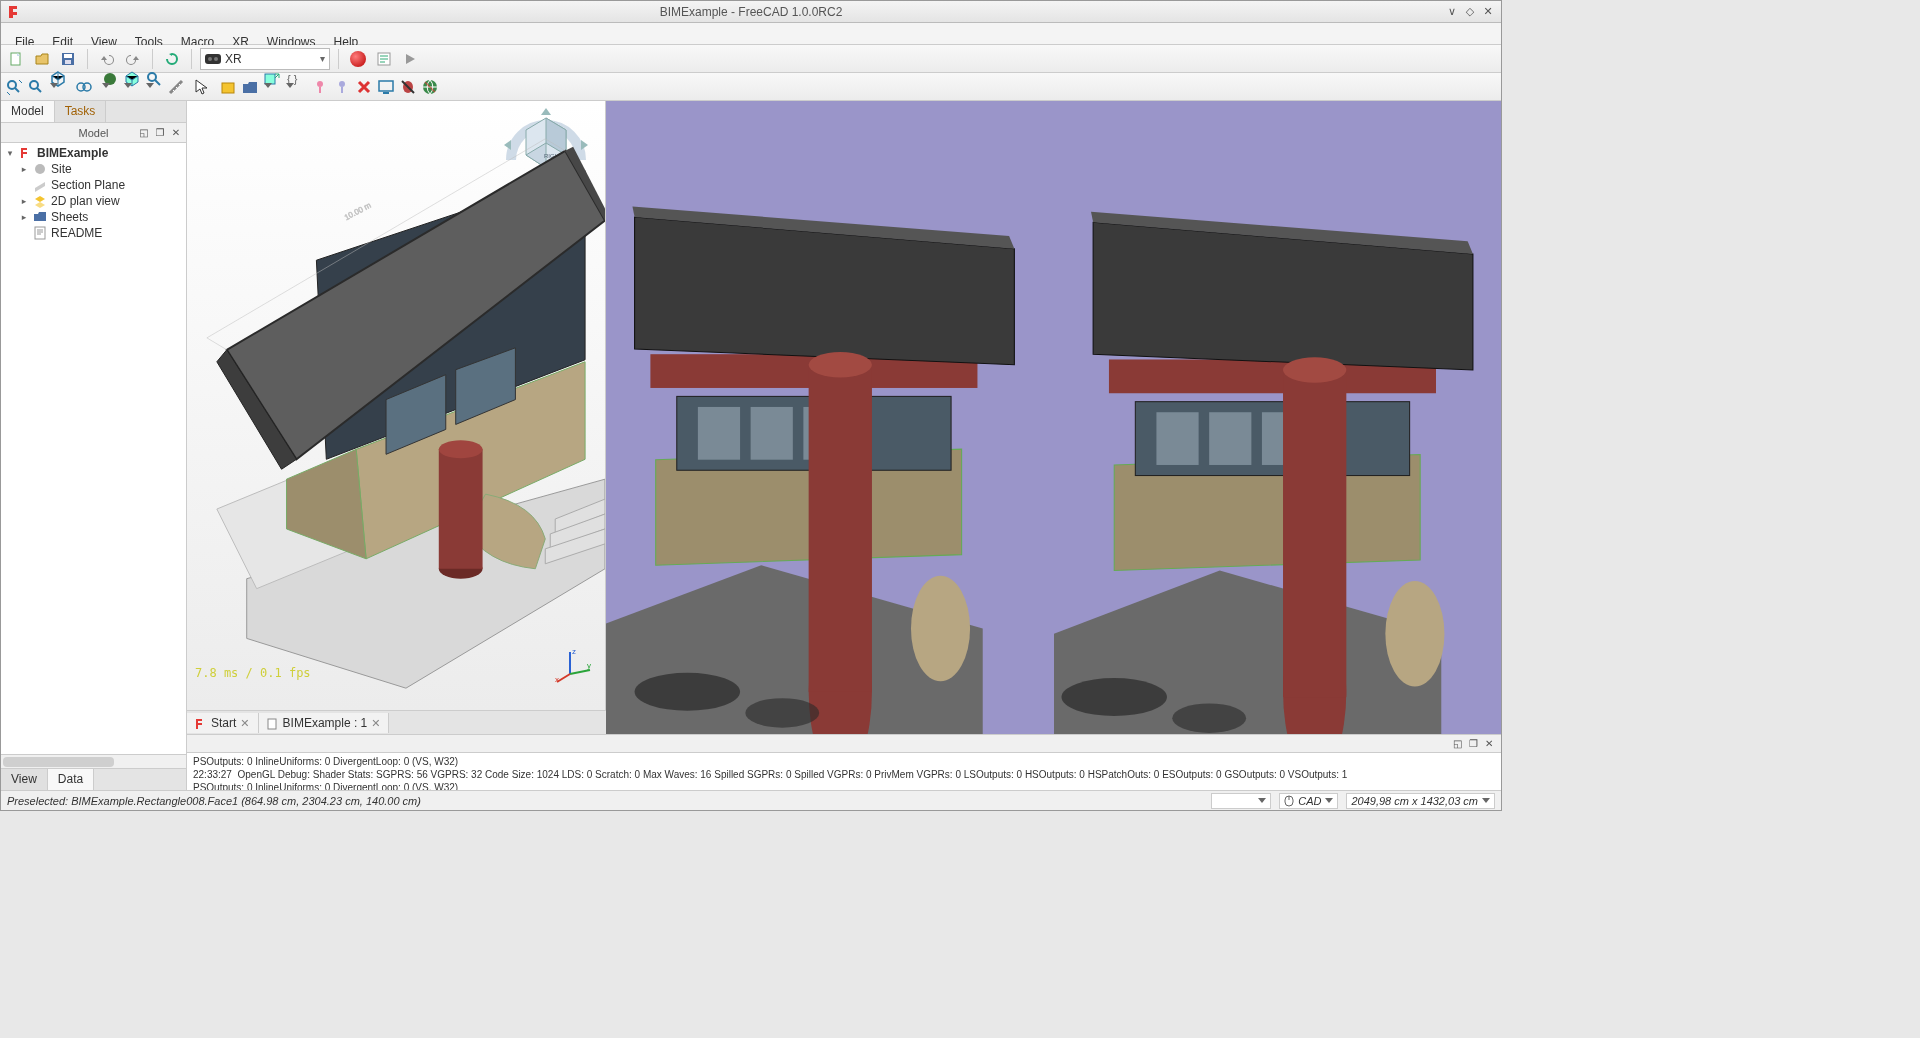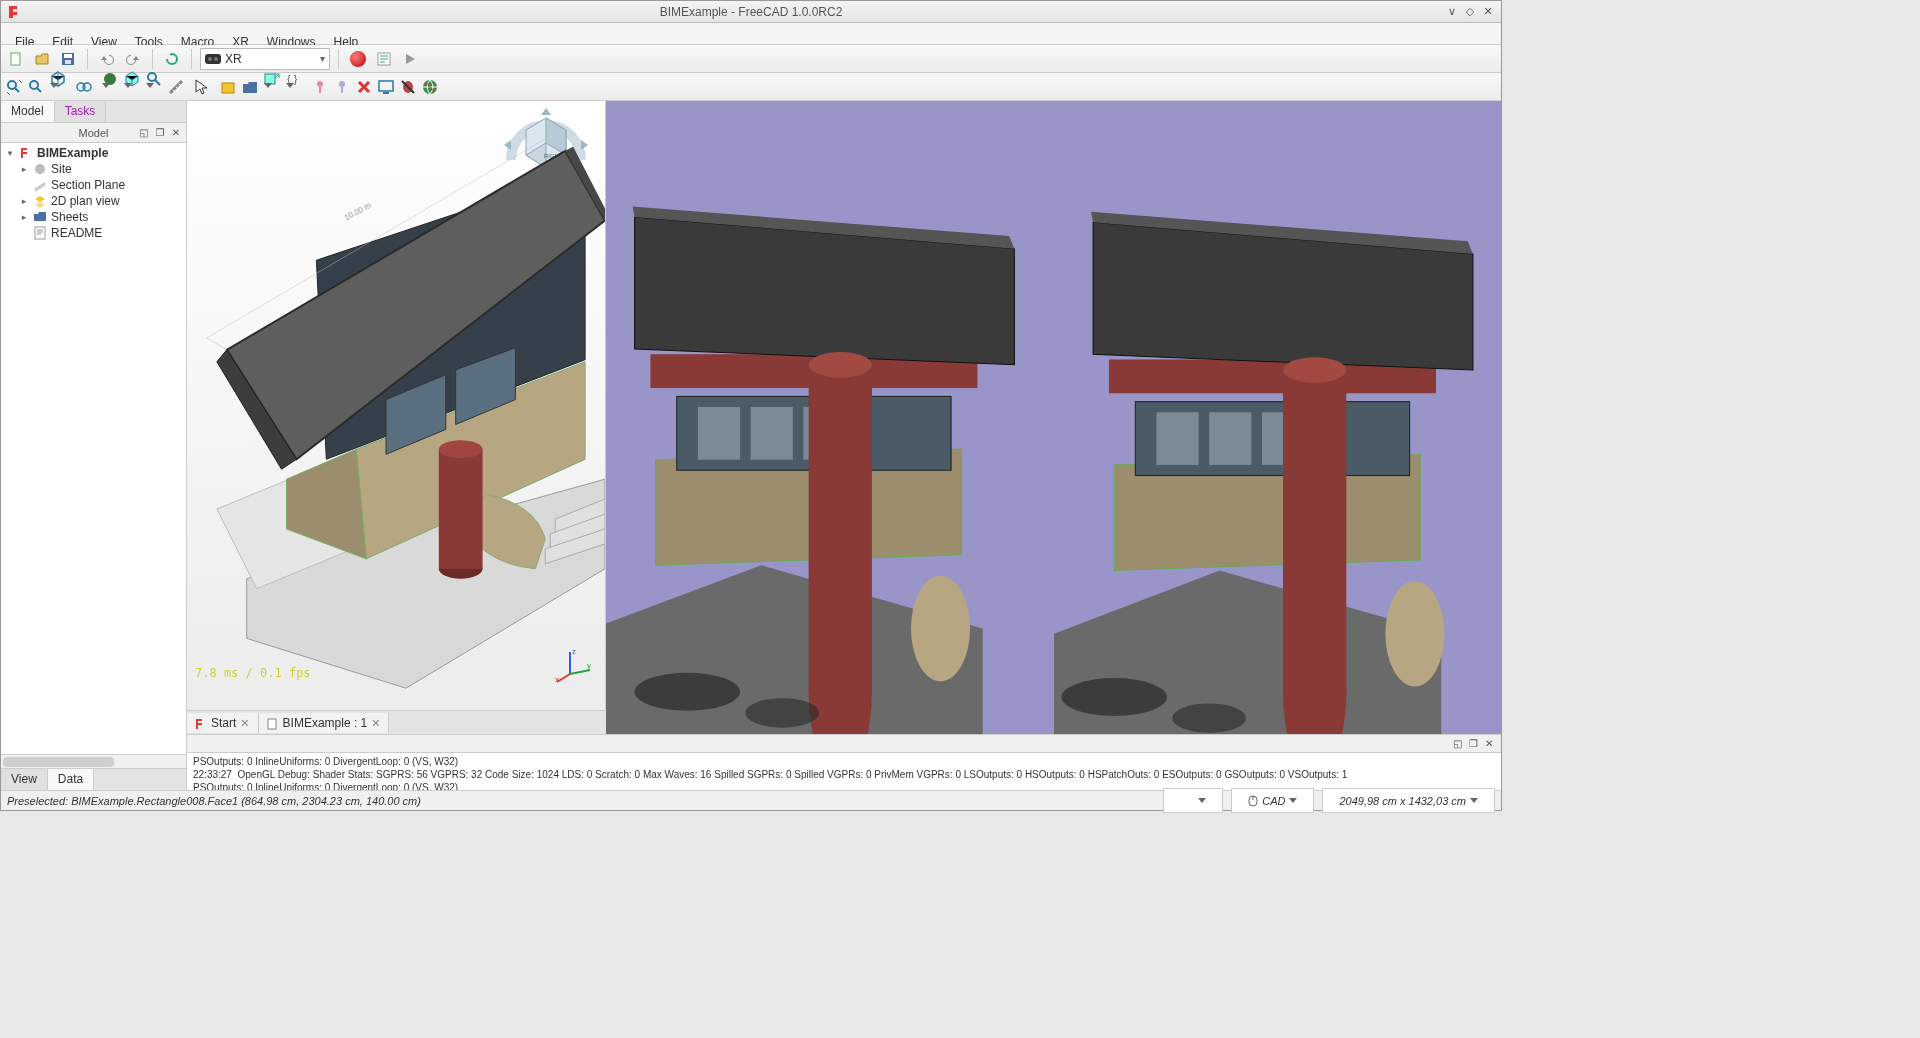--- a/index.html
+++ b/index.html
@@ -17,21 +17,21 @@
 .toolbar .btn { width: 22px; height: 22px; display: flex; align-items: center; justify-content: center; cursor: pointer; border-radius: 3px; }
 .toolbar select, .toolbar .combo { height: 22px; border: 1px solid #bbb; background: #fff; font-size: 12px; padding: 0 18px 0 4px; }
 .toolbar .combo { width: 130px; display: flex; align-items: center; gap: 4px; position: relative; }
 .toolbar .combo::after { content: "▾"; position: absolute; right: 4px; font-size: 10px; color: #666; }
 .toolbar2 { height: 28px; background: linear-gradient(#f8f8f8,#ececec); border-bottom: 1px solid #ccc; display: flex; align-items: center; padding: 0 4px; gap: 4px; }
 .record-dot { width: 16px; height: 16px; background: radial-gradient(circle at 35% 35%, #ff7c7c, #b80000); border-radius: 50%; }
 .body { flex: 1; display: flex; min-height: 0; }
 .leftdock { width: 186px; background: #f0f0f0; border-right: 1px solid #ccc; display: flex; flex-direction: column; }
 .docktabs { height: 22px; display: flex; border-bottom: 1px solid #ccc; background: #e4e4e4; }
 .docktabs .tab { padding: 3px 10px; font-size: 12px; border-right: 1px solid #ccc; background: #f8f8f8; cursor: pointer; }
-.docktabs .tab.inactive { background: #e0e0e0; color: #a21caf; }
+.docktabs .tab.inactive { background: #e0e0e0; color: #a16207; }
 .dockhdr { height: 20px; background: #f0f0f0; display: flex; align-items: center; position: relative; font-size: 11px; color: #555; border-bottom: 1px solid #ccc; }
 .dockhdr .lbl { position:absolute; left:0; right:0; text-align:center; }
 .dockhdr .icons { margin-left: auto; display: flex; gap: 4px; padding-right: 4px; z-index:1; }
 .dockhdr .icons span { width: 12px; height: 12px; display: inline-flex; align-items: center; justify-content: center; cursor: pointer; font-size: 10px; }
 .tree { flex: 1; overflow: auto; background: #fff; font-size: 12px; padding: 2px 0; }
 .tree .item { display: flex; align-items: center; gap: 4px; padding: 1px 4px; cursor: pointer; }
 .tree .arrow { width: 10px; font-size: 9px; color: #666; text-align:center; }
 .tree .icon { width: 14px; height: 14px; display: inline-flex; align-items:center; justify-content:center; flex-shrink:0;}
 .tree .lvl0 { padding-left: 4px; }
 .tree .lvl1 { padding-left: 18px; }
@@ -52,21 +52,21 @@
 .vrhdr { position: absolute; top: 0; left: 0; right: 0; height: 20px; background: rgba(240,240,240,0.9); display: flex; align-items: center; justify-content: center; font-size: 11px; color: #333; z-index:5;}
 .vrhdr .expand { position:absolute; right:6px; top:2px; font-size:12px; cursor:pointer; color:#333; }
 .report { height: 56px; background: #fff; border-top: 1px solid #ccc; display: flex; flex-direction: column; }
 .reporthdr { height: 18px; background: #f0f0f0; border-bottom: 1px solid #ccc; display: flex; align-items: center; font-size: 11px; color: #555; position:relative; }
 .reporthdr .lbl { position:absolute; left:0; right:0; text-align:center; }
 .reporthdr .icons { margin-left:auto; display:flex; gap:4px; padding-right:4px; z-index:1;}
 .reporthdr .icons span { width:12px; font-size:10px; cursor:pointer; }
 .reportbody { flex: 1; overflow: hidden; font: 10px/13px monospace; color: #333; padding: 2px 6px; white-space: pre; }
 .statusbar { height: 20px; background: #f0f0f0; border-top: 1px solid #ccc; display: flex; align-items: center; font-size: 11px; color: #333; padding: 0 6px; gap: 8px; font-style: italic; }
 .statusbar .spacer { flex: 1; }
-.statusbar .cell { border: 1px solid #ccc; padding: 1px 16px; background: #fff; display: flex; align-items: center; gap: 4px; height:25px; }
+.statusbar .cell { border: 1px solid #ccc; padding: 1px 4px; background: #fff; display: flex; align-items: center; gap: 4px; height:16px; }
 .tri { width:0; height:0; border-left:4px solid transparent; border-right:4px solid transparent; border-top:5px solid #666; }
 svg { display:block; }
 
 .eye { position:absolute; top:0; bottom:0; width:50%; overflow:hidden; }
 .eye.right { left:50%; }
 </style>
 </head>
 <body>
 
 <div class="window">

